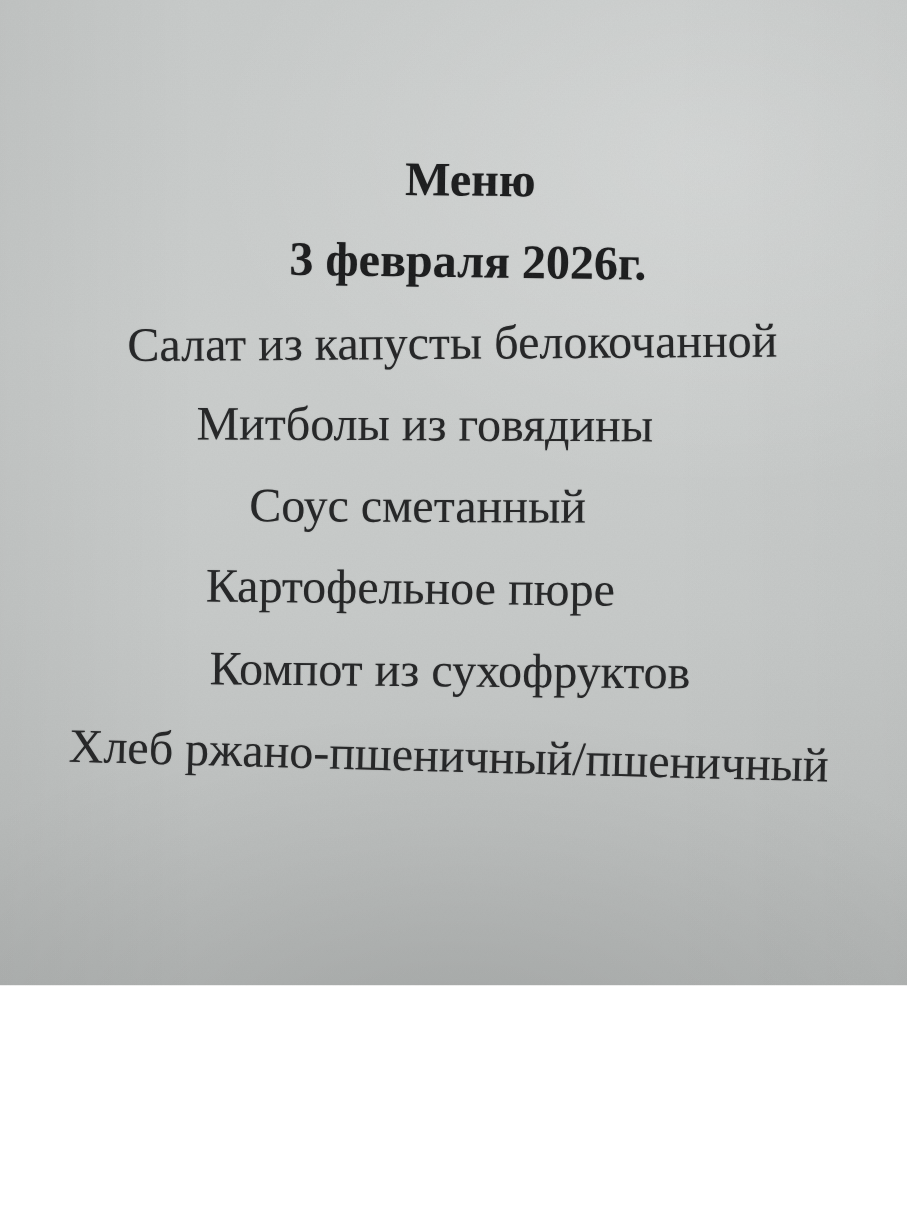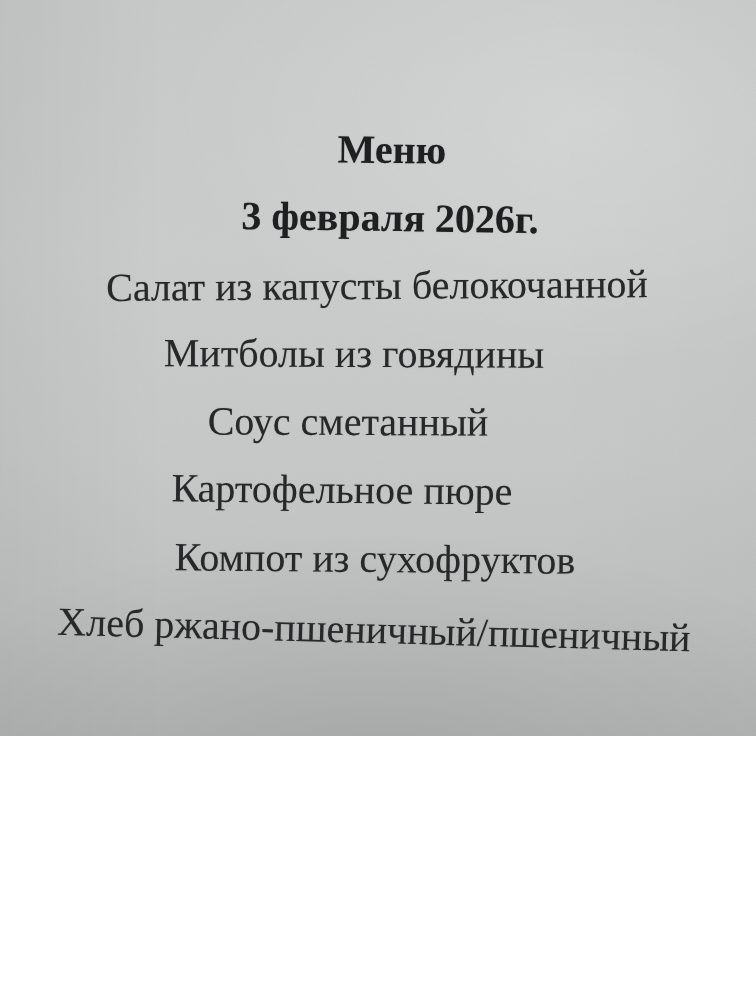--- a/index.html
+++ b/index.html
@@ -8,21 +8,21 @@
     width: 756px;
     height: 1008px;
     overflow: hidden;
     font-family: "Liberation Serif", "DejaVu Serif", serif;
   }
 
   
   .paper {
     position: relative;
     width: 756px;
-    height: 736px;
+    height: 821px;
     background:
       radial-gradient(ellipse 90% 55% at 78% 16%, rgba(255,255,255,0.20), rgba(255,255,255,0) 62%),
       radial-gradient(ellipse 120% 60% at 50% 108%, rgba(0,0,0,0.10), rgba(0,0,0,0) 60%),
       linear-gradient(90deg, rgba(0,0,0,0.045) 0%, rgba(0,0,0,0.0) 22%, rgba(0,0,0,0.0) 72%, rgba(0,0,0,0.02) 100%),
       linear-gradient(180deg, #c8cbca 0%, #cbcecd 34%, #c7cac9 62%, #bfc2c1 84%, #b7bab9 100%);
   }
 
   
   .grain {
     position: absolute;

